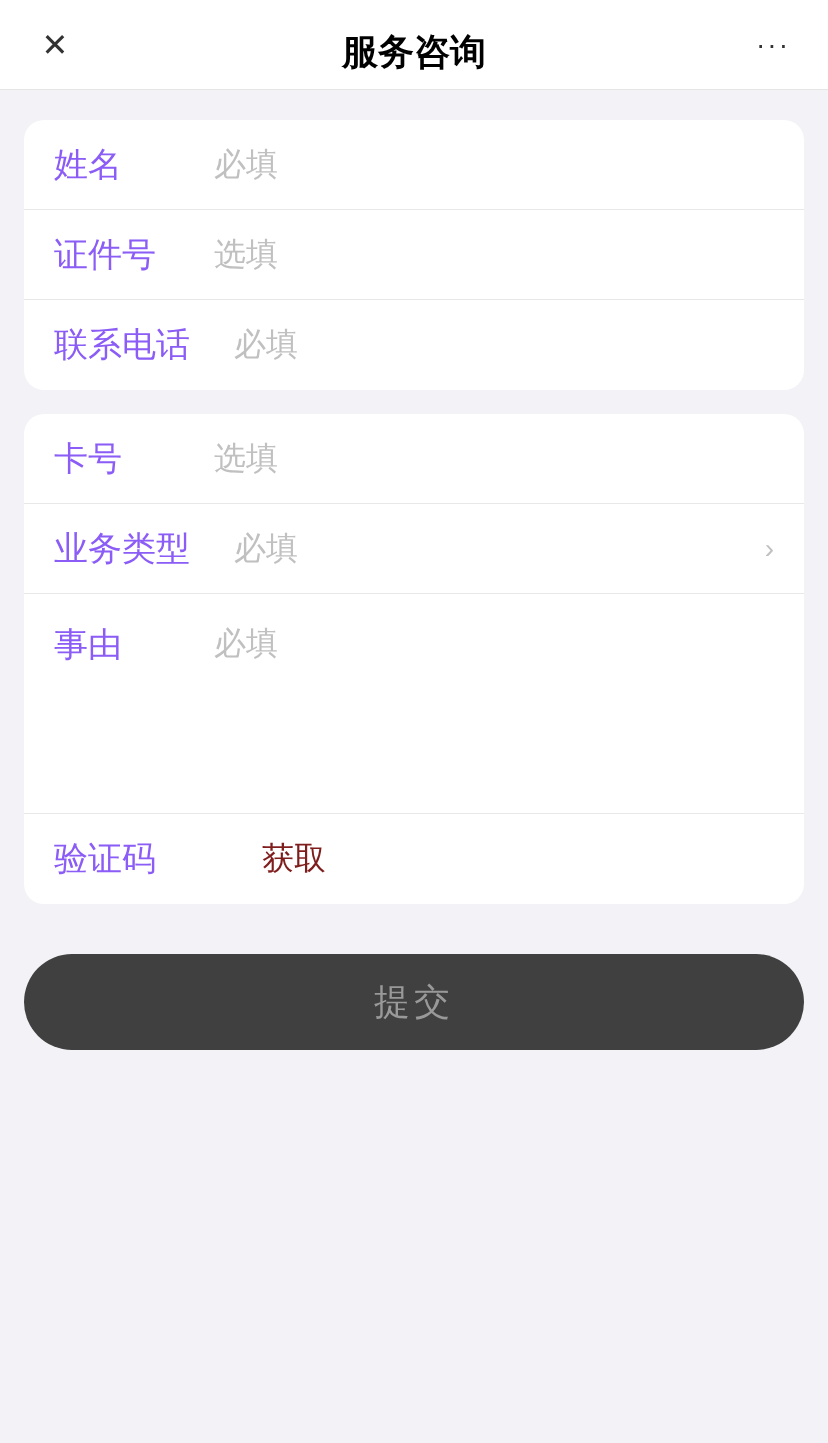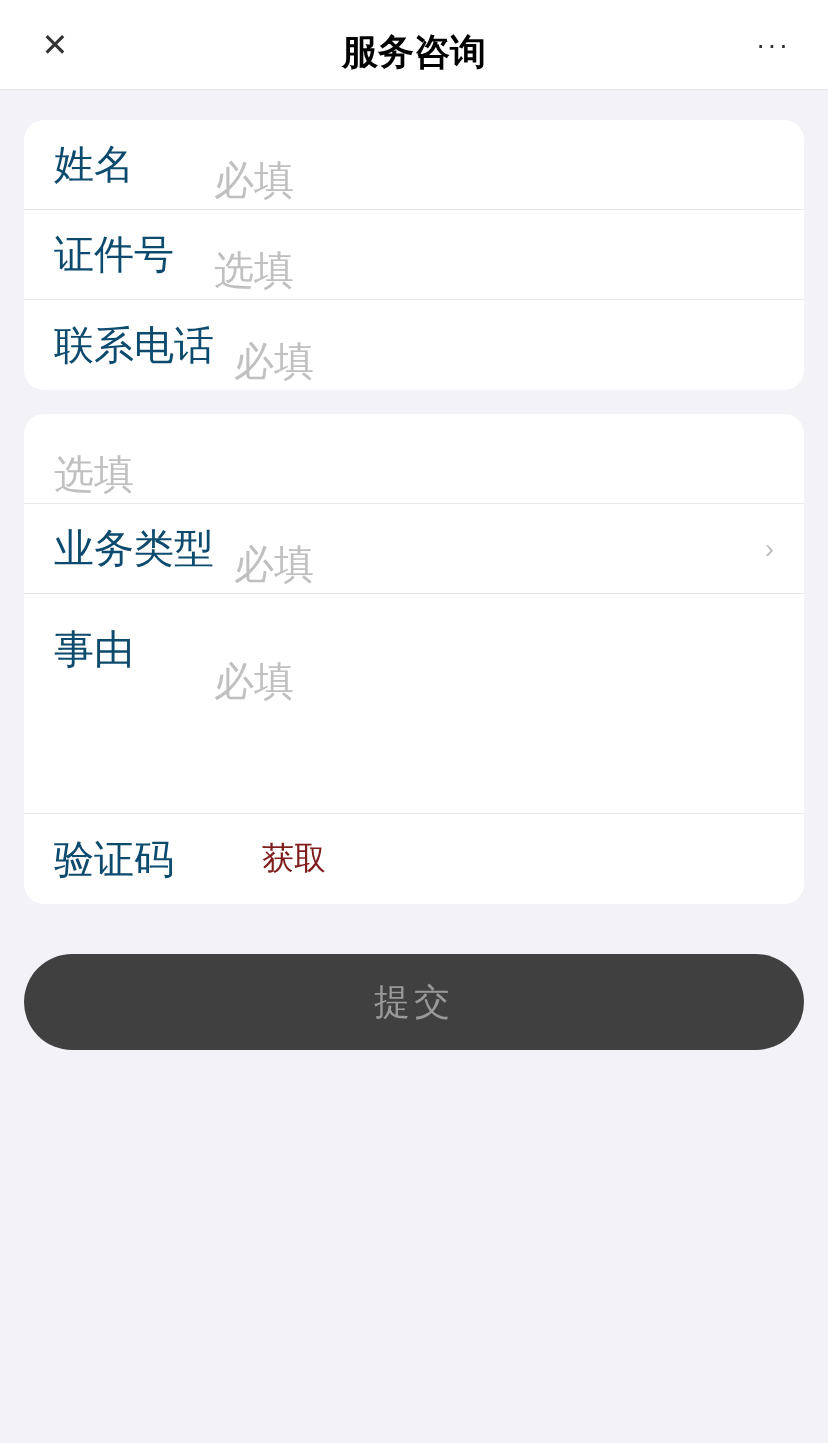--- a/index.html
+++ b/index.html
@@ -88,42 +88,41 @@
       border-bottom: none;
     }
 
     .form-row.tall {
       min-height: 220px;
       align-items: flex-start;
       padding-top: 28px;
     }
 
     .form-label {
-      font-size: 40px;
-      color: #0c4a6e;
+      font-size: 34px;
+      color: #8b5cf6;
       font-weight: 400;
       min-width: 160px;
       flex-shrink: 0;
     }
 
     .form-label.wide {
       min-width: 180px;
     }
 
     .form-input-area {
       flex: 1;
       display: flex;
       align-items: center;
       justify-content: space-between;
     }
 
     .form-placeholder {
-      font-size: 40px;
+      font-size: 32px;
       color: #c0c0c0;
-      margin-top: 32px;
     }
 
     .form-placeholder.required {
       color: #c0c0c0;
     }
 
     .chevron-icon {
       font-size: 28px;
       color: #c0c0c0;
     }
@@ -195,20 +194,21 @@
       <div class="form-input-area">
         <span class="form-placeholder required">必填</span>
       </div>
     </div>
 
   </div>
 
   <div class="card">
 
     <div class="form-row">
+      <span class="form-label">卡号</span>
       <div class="form-input-area">
         <span class="form-placeholder">选填</span>
       </div>
     </div>
 
     <div class="form-row">
       <span class="form-label wide">业务类型</span>
       <div class="form-input-area">
         <span class="form-placeholder required">必填</span>
         <span class="chevron-icon">›</span>

